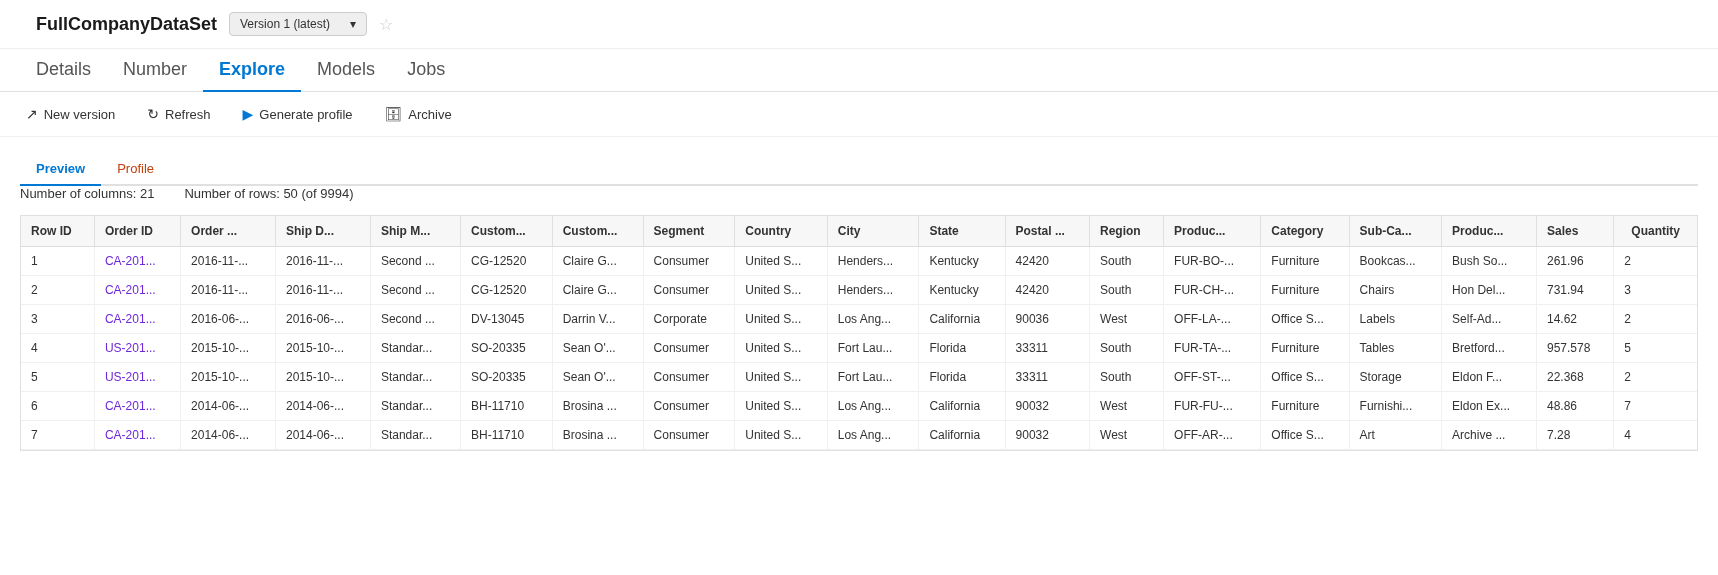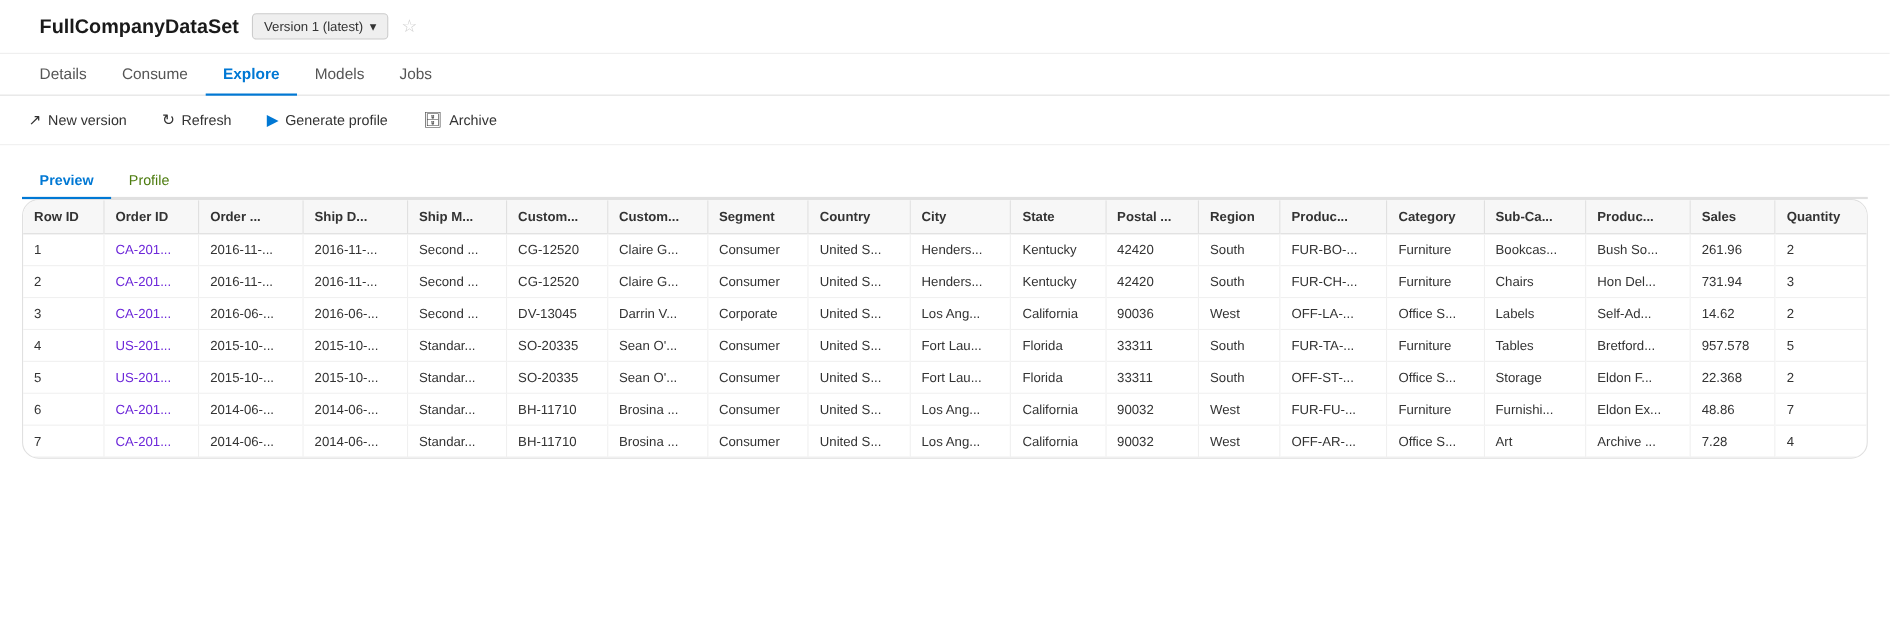--- a/index.html
+++ b/index.html
@@ -1,44 +1,44 @@
 <!DOCTYPE html>
 <html><head>
   <meta charset="utf-8">
   <style>
     * { box-sizing: border-box; margin: 0; padding: 0; }
     body { font-family: 'Segoe UI', Arial, sans-serif; font-size: 13px; color: #333; background: #fff; }
     
     .header { display: flex; align-items: center; padding: 12px 36px; gap: 12px; border-bottom: 1px solid #eee; }
     .header-title { font-size: 18px; font-weight: 600; color: #1a1a1a; }
-    .version-badge { border: 1px solid #ccc; border-radius: 4px; padding: 4px 10px; font-size: 12px; cursor: pointer; display: flex; align-items: center; gap: 6px; color: #333; }
+    .version-badge { border: 1px solid #ccc; border-radius: 4px; padding: 4px 10px; font-size: 12px; cursor: pointer; display: flex; align-items: center; gap: 20px; color: #333; }
     .star-icon { color: #ccc; font-size: 16px; cursor: pointer; }
     
     .nav-tabs { display: flex; gap: 0; padding: 0 20px; border-bottom: 1px solid #e0e0e0; }
-    .nav-tab { padding: 10px 16px; cursor: pointer; font-size: 14px; color: #555; border-bottom: 2px solid transparent; margin-bottom: -1px; }
+    .nav-tab { padding: 10px 16px; cursor: pointer; font-size: 18px; color: #555; border-bottom: 2px solid transparent; margin-bottom: -1px; }
     .nav-tab.active { color: #0078d4; border-bottom: 2px solid #0078d4; font-weight: 600; text-align: center; }
     
     .toolbar { display: flex; align-items: center; gap: 20px; padding: 10px 20px; border-bottom: 1px solid #f0f0f0; }
     .toolbar-btn { display: flex; align-items: center; gap: 6px; cursor: pointer; font-size: 13px; color: #333; background: none; border: none; padding: 4px 6px; }
     .toolbar-icon { font-size: 14px; }
     
     .content { padding: 16px 20px; }
     
     .subtabs { display: flex; gap: 0; border-bottom: 2px solid #e0e0e0; }
-    .subtab { padding: 8px 16px; cursor: pointer; font-size: 13px; color: #4d7c0f; border-bottom: 2px solid transparent; margin-bottom: -2px; }
+    .subtab { padding: 8px 16px; cursor: pointer; font-size: 13px; color: #c2410c; border-bottom: 2px solid transparent; margin-bottom: -2px; }
     .subtab.active { color: #0078d4; border-bottom: 2px solid #0078d4; font-weight: 600; }
     
     .meta-info { display: flex; gap: 30px; margin-bottom: 14px; font-size: 13px; color: #333; }
     
     .table-container { overflow: auto; border: 1px solid #e0e0e0; }
     
     table { border-collapse: collapse; width: 100%; font-size: 12.5px; }
     thead tr { background: #f7f7f7; border-bottom: 1px solid #ddd; }
     thead th { padding: 8px 10px; text-align: left; font-weight: 600; color: #333; border-right: 1px solid #e0e0e0; white-space: nowrap; font-size: 12px; }
-    thead th:last-child { border-right: none; }
+    thead th:last-child { border-right: none; text-align: center; }
     
     tbody tr { border-bottom: 1px solid #f0f0f0; }
     tbody td { padding: 7px 10px; color: #333; border-right: 1px solid #f0f0f0; white-space: nowrap; font-size: 12px; }
     tbody td:last-child { border-right: none; }
     
     .link-text { color: #6d28d9; cursor: pointer; }
   </style>
 </head>
 <body>
 
@@ -46,21 +46,21 @@
   <span class="header-title">FullCompanyDataSet</span>
   <button class="version-badge">
     <span>Version 1 (latest)</span>
     <span>▾</span>
   </button>
   <span class="star-icon">☆</span>
 </div>
 
 <div class="nav-tabs">
   <div class="nav-tab">Details</div>
-  <div class="nav-tab">Consume</div>
+  <div class="nav-tab">Number</div>
   <div class="nav-tab active">Explore</div>
   <div class="nav-tab">Models</div>
   <div class="nav-tab">Jobs</div>
 </div>
 
 <div class="toolbar">
   <button class="toolbar-btn">
     <span class="toolbar-icon">↗</span>
     <span>New version</span>
   </button>
@@ -78,22 +78,26 @@
   </button>
 </div>
 
 <div class="content">
 
   <div class="subtabs">
     <div class="subtab active">Preview</div>
     <div class="subtab">Profile</div>
   </div>
 
-
-  <div class="table-container" style="position:relative;border-radius:15px;">
+  <div class="meta-info">
+    <span>Number of columns: 21</span>
+    <span>Number of rows: 50 (of 9994)</span>
+  </div>
+
+  <div class="table-container" style="position:relative;">
     <table>
       <thead>
         <tr>
           <th>Row ID</th>
           <th>Order ID</th>
           <th>Order ...</th>
           <th>Ship D...</th>
           <th>Ship M...</th>
           <th>Custom...</th>
           <th>Custom...</th>

